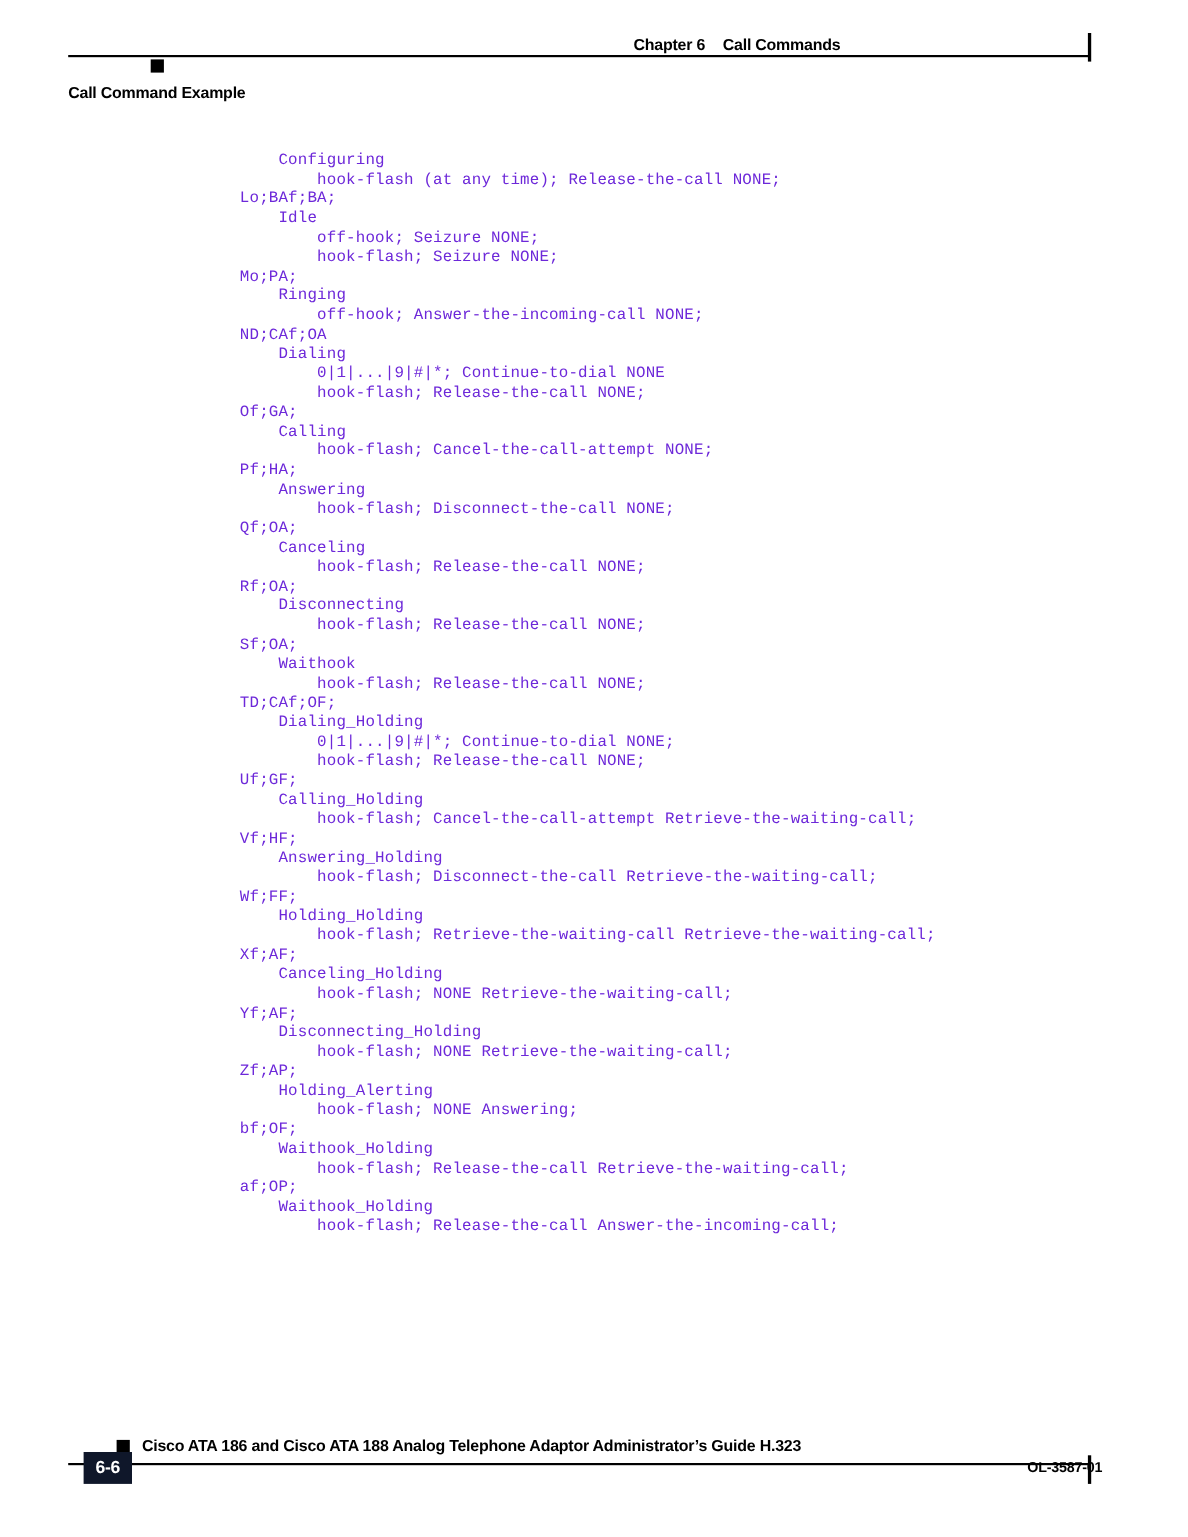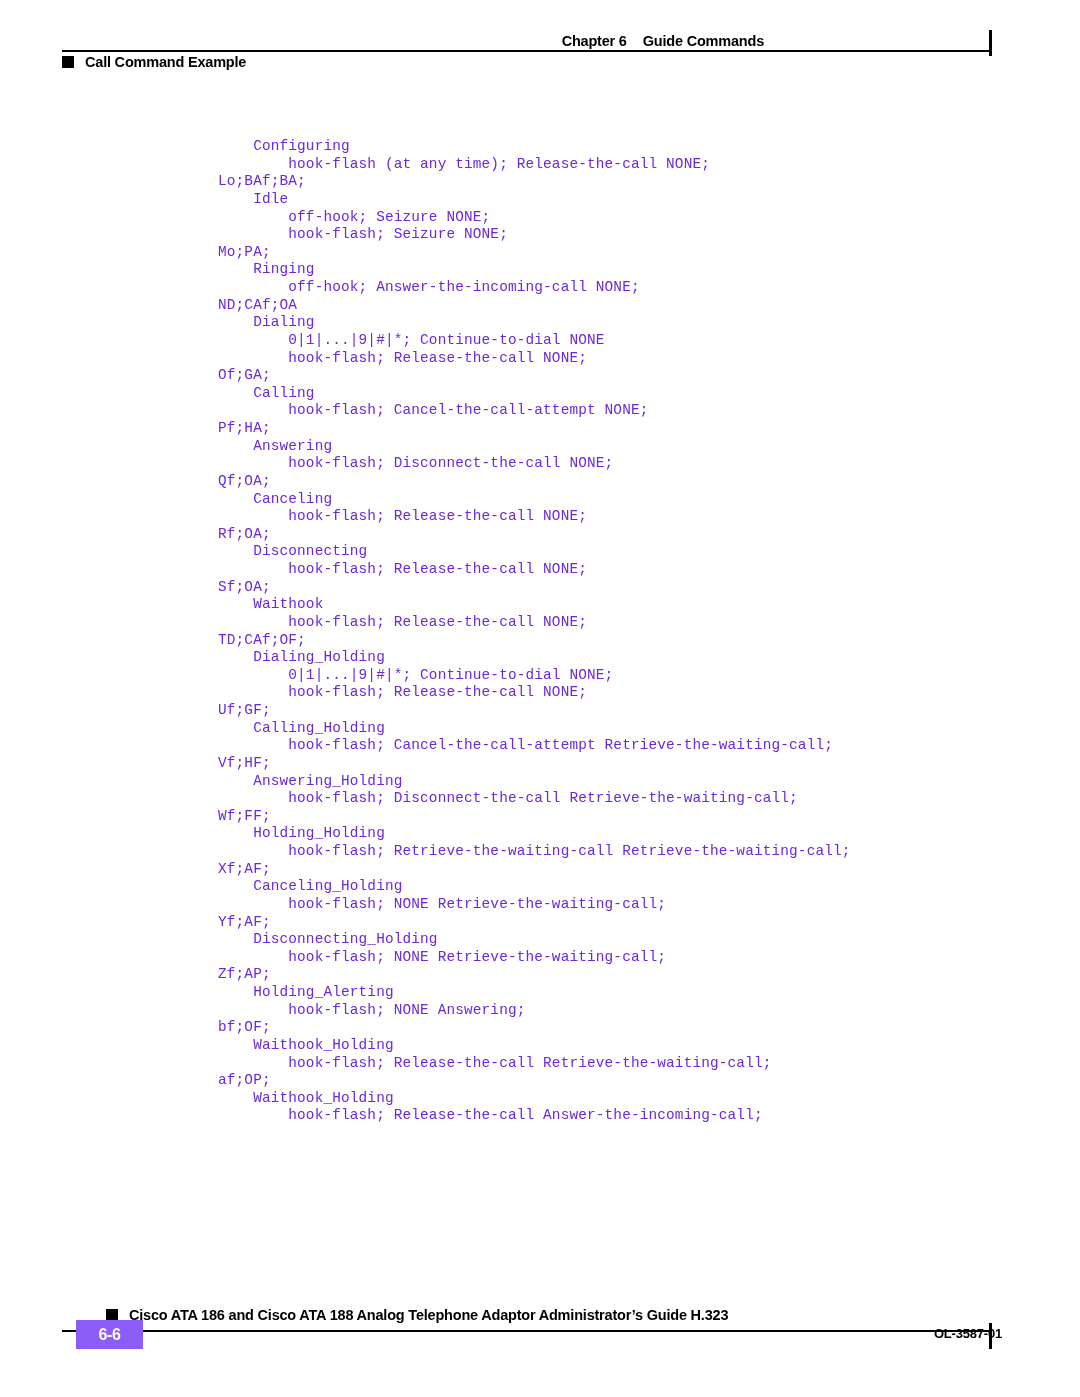--- a/index.html
+++ b/index.html
@@ -53,20 +53,21 @@
     background: #000000;
   }
   .hdr-section {
     position: absolute;
     left: 62px;
     top: 54px;
     display: flex;
     align-items: center;
     gap: 11px;
     white-space: nowrap;
+    flex-direction: column;
   }
   .hdr-bullet {
     width: 12px;
     height: 12px;
     background: #000000;
     display: inline-block;
     flex: 0 0 auto;
   }
   .hdr-section-label {
     font-size: 14.5px;
@@ -135,23 +136,23 @@
     left: 989px;
     top: 33px;
     width: 3px;
     height: 26px;
     background: #000000;
   }
   .ftr-pagenum {
     position: absolute;
     left: 76px;
     top: 30px;
-    width: 67px;
+    width: 44px;
     height: 29px;
-    background: #8b5cf6;
+    background: #0f172a;
     color: #ffffff;
     font-size: 16px;
     font-weight: bold;
     letter-spacing: -0.3px;
     display: flex;
     align-items: center;
     justify-content: center;
   }
   .ftr-docid {
     position: absolute;
@@ -163,21 +164,21 @@
     white-space: nowrap;
   }
 </style>
 </head>
 <body>
 
 <div class="page-header">
 
   <div class="hdr-chapter-line">
     <span>Chapter 6</span>
-    <span>Guide Commands</span>
+    <span>Call Commands</span>
   </div>
 
   <div class="hdr-rule"></div>
   <div class="hdr-rule-tick"></div>
 
   <div class="hdr-section">
     <span class="hdr-bullet"></span>
     <span class="hdr-section-label">Call Command Example</span>
   </div>
 

